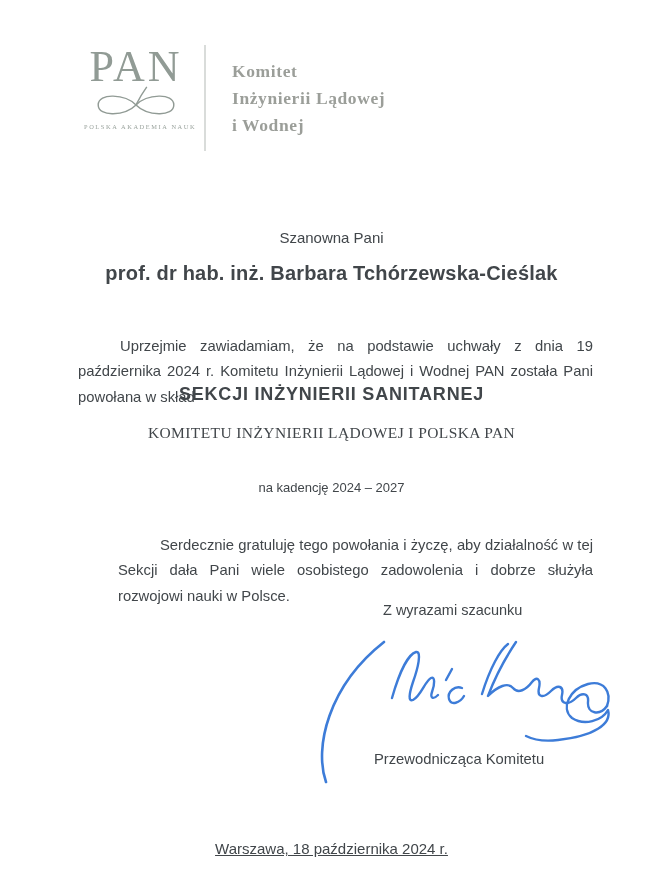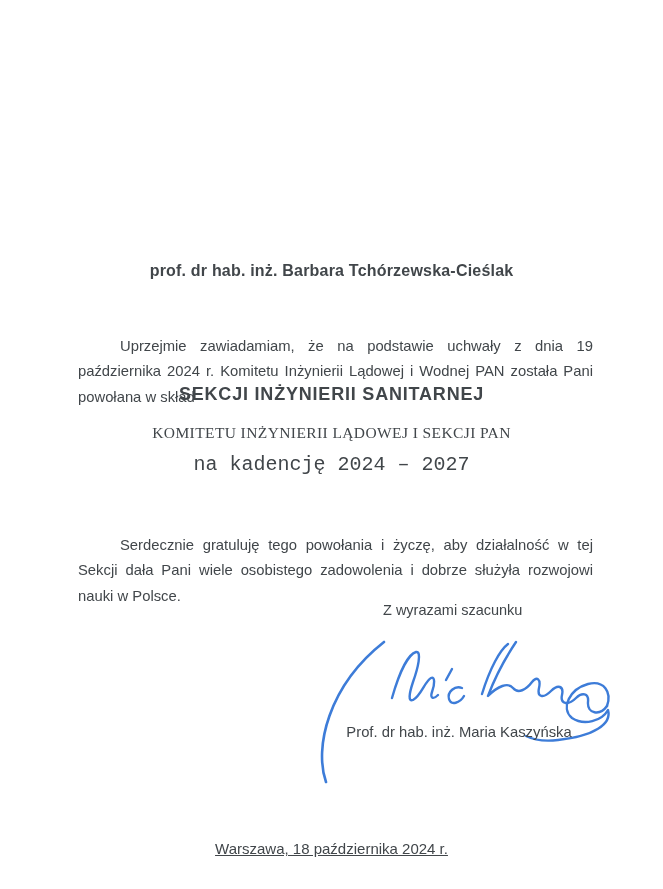--- a/index.html
+++ b/index.html
@@ -28,68 +28,85 @@
     margin:0 26px 0 16px;margin-top:-1px;
   }
   .committee-name{
     font-family:"Liberation Serif",serif;
     font-size:17.5px;line-height:27px;font-weight:600;
     color:#9b9e99;letter-spacing:0.6px;padding-top:12px;
   }
   
   .centered{position:absolute;left:0;right:0;text-align:center;}
   .salutation{top:229px;font-size:15px;}
-  .recipient{top:262px;font-size:16px;font-weight:bold;letter-spacing:0.2px;}
+  .recipient{top:262px;font-size:20px;font-weight:bold;letter-spacing:0.2px;}
   .para{
     position:absolute;left:78px;right:70px;
     font-size:14.8px;line-height:25.5px;
     text-align:justify;text-indent:42px;
   }
   .para1{top:319px;}
-  .para2{top:518px;}
+  .para2{top:518px;margin-left:40px;}
   .section-name{top:384px;font-size:18px;font-weight:bold;letter-spacing:0.8px;}
   .committee-line{
     top:424px;font-family:"Liberation Serif",serif;
     font-size:15.5px;letter-spacing:0.4px;
   }
-  .term-line{top:453px;font-size:20px;font-family:Liberation Mono, monospace;}
+  .term-line{top:480px;font-size:13px;}
   .closing{position:absolute;left:383px;top:602px;font-size:14.5px;text-align:center;}
   .signature-svg{position:absolute;left:310px;top:636px;}
   .signer-name{position:absolute;left:320px;width:278px;top:724px;text-align:center;font-size:14.8px;}
   .signer-title{position:absolute;left:320px;width:278px;top:751px;text-align:center;font-size:14.8px;}
   .date-line{top:840px;font-size:15px;text-decoration:underline;}
 </style>
 </head>
 <body>
 
 <div class="page">
 
+  <div class="header">
+    <div class="logo">
+      <div class="logo-acronym">PAN</div>
+      <svg class="logo-swirl" width="100" height="36" viewBox="0 0 100 40">
+        <path d="M 8,21 C 8,7 38,9 50,21 C 62,33 92,35 92,21 C 92,7 62,9 50,21 C 38,33 8,35 8,21 Z" fill="none" stroke="#919b95" stroke-width="1.6"></path>
+        <path d="M 62,1 C 57,8 53,15 50,21" fill="none" stroke="#919b95" stroke-width="1.6"></path>
+      </svg>
+      <div class="logo-subtitle">POLSKA AKADEMIA NAUK</div>
+    </div>
+    <div class="header-divider"></div>
+    <div class="committee-name">
+      <div>Komitet</div>
+      <div>Inżynierii Lądowej</div>
+      <div>i Wodnej</div>
+    </div>
+  </div>
 
+  <div class="centered salutation">Szanowna Pani</div>
 
   <div class="centered recipient">prof. dr hab. inż. Barbara Tchórzewska-Cieślak</div>
 
   <p class="para para1">Uprzejmie zawiadamiam, że na podstawie uchwały z dnia 19 października 2024 r. Komitetu Inżynierii Lądowej i Wodnej PAN została Pani powołana w skład</p>
 
   <div class="centered section-name">SEKCJI INŻYNIERII SANITARNEJ</div>
 
-  <div class="centered committee-line">KOMITETU INŻYNIERII LĄDOWEJ I SEKCJI PAN</div>
+  <div class="centered committee-line">KOMITETU INŻYNIERII LĄDOWEJ I POLSKA PAN</div>
 
   <div class="centered term-line">na kadencję 2024 – 2027</div>
 
   <p class="para para2">Serdecznie gratuluję tego powołania i życzę, aby działalność w tej Sekcji dała Pani wiele osobistego zadowolenia i dobrze służyła rozwojowi nauki w Polsce.</p>
 
   <div class="closing">Z wyrazami szacunku</div>
 
   <svg class="signature-svg" width="305" height="150" viewBox="0 0 305 150" fill="none" stroke-linecap="round" stroke-linejoin="round">
     <path d="M 16,146 C 4,112 18,50 74,6" stroke-width="2.6" stroke="#3d7cd8"></path>
     <path d="M 82,62 C 90,34 99,18 106,16 C 112,15 108,32 103,46 C 99,58 98,66 103,64 C 111,60 115,45 121,42 C 125,40 125,48 122,56 C 120,62 123,64 128,59" stroke-width="2.4" stroke="#3d7cd8"></path>
     <path d="M 136,44 L 142,33" stroke-width="2.4" stroke="#3d7cd8"></path>
     <path d="M 152,52 C 145,49 137,56 139,63 C 141,70 150,67 154,60" stroke-width="2.4" stroke="#3d7cd8"></path>
     <path d="M 172,58 C 180,32 190,14 198,8 M 206,6 C 194,24 184,44 178,60 C 188,50 198,46 203,52 C 208,58 216,54 222,46 C 227,40 231,43 229,52 C 227,61 233,63 241,55 C 248,48 254,50 252,59 C 250,68 258,70 266,62 C 272,56 279,57 278,66 C 277,78 290,80 297,70" stroke-width="2.4" stroke="#3d7cd8"></path>
     <path d="M 297,70 C 302,56 294,44 278,48 C 260,53 250,72 262,82 C 274,90 292,85 298,74 C 302,88 284,100 248,104 C 232,106 222,103 216,100" stroke-width="2.4" stroke="#3d7cd8"></path>
   </svg>
 
-  <div class="signer-name">Prof. dr hab. inż. Maria Kaszyńska</div>
 
+  <div class="signer-title">Przewodnicząca Komitetu</div>
 
   <div class="centered date-line">Warszawa, 18 października 2024 r.</div>
 
 </div>
 
 </body></html>

